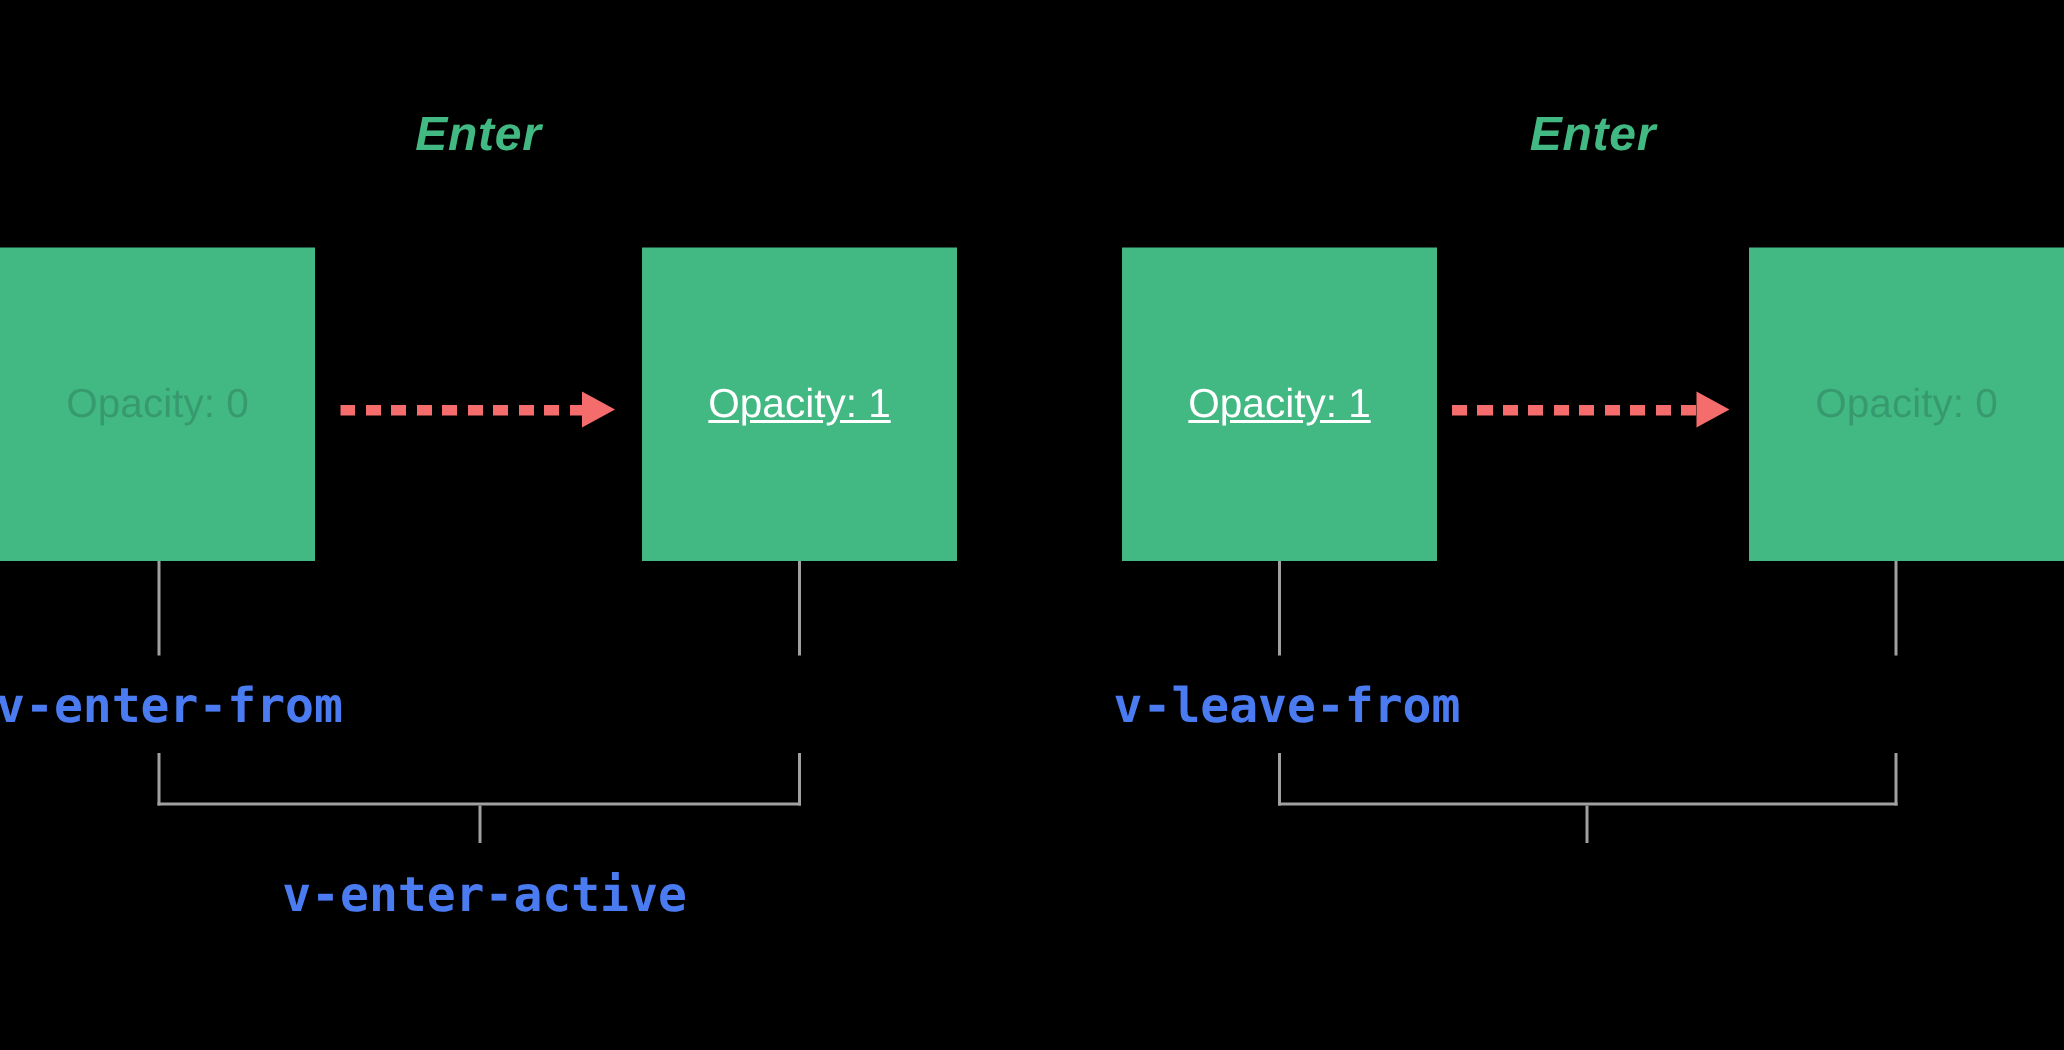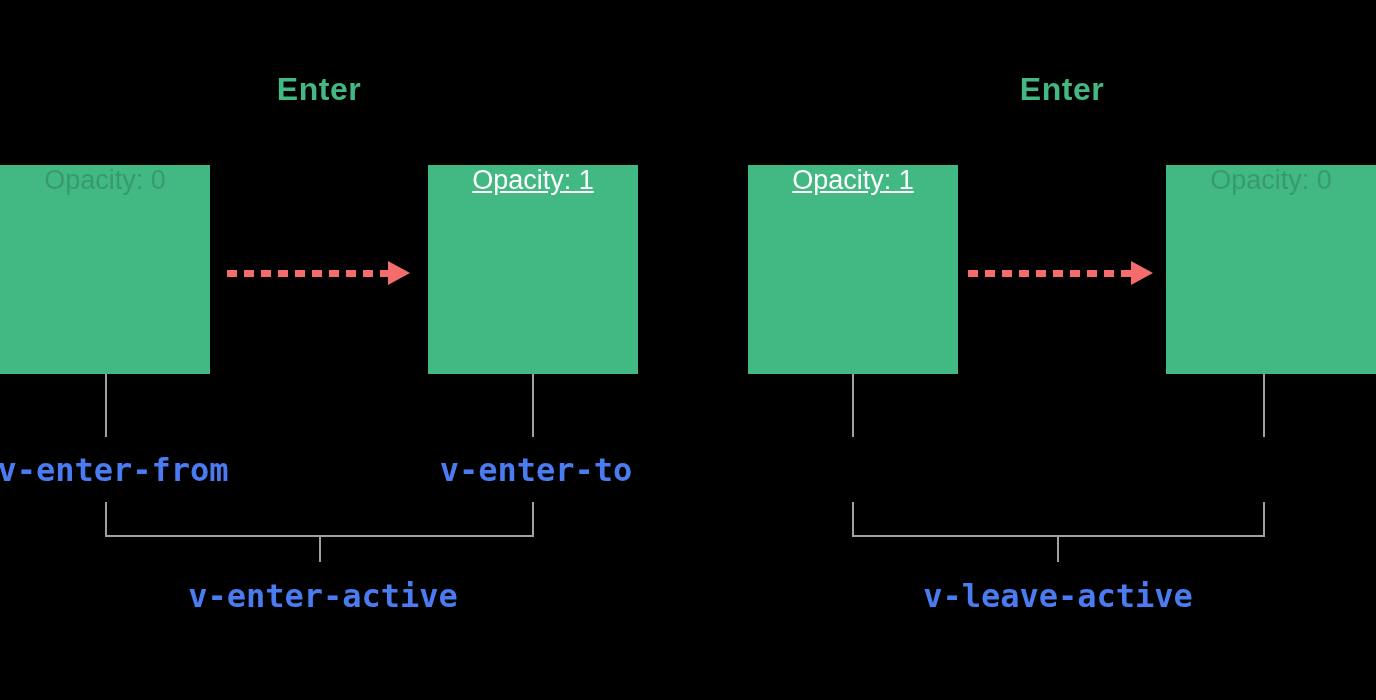--- a/index.html
+++ b/index.html
@@ -19,33 +19,34 @@
   
   .section-title {
     position: absolute;
     top: 71px;
     transform: translateX(-50%);
     font-size: 32px;
     font-weight: 700;
     color: #42b883;
     letter-spacing: 0.5px;
     white-space: nowrap;
+    font-style: italic;
   }
   #enter-title { left: 319px; }
   #leave-title { left: 1062px; }
 
   
   .gbox {
     position: absolute;
     top: 165px;
     width: 210px;
     height: 209px;
     background: #42b883;
     display: flex;
-    align-items: flex-start;
+    align-items: center;
     justify-content: center;
   }
   .gbox .box-label {
     font-size: 27px;
     font-weight: 400;
     white-space: nowrap;
   }
   .gbox.solid .box-label { color: #ffffff; text-decoration: underline; }
   .gbox.faint .box-label { color: rgba(0, 0, 0, 0.16); }
   #box-enter-from { left: 0px; }
@@ -157,23 +158,22 @@
   <div class="arrow-head" id="head-enter"></div>
   <div class="dash-line" id="dash-leave"></div>
   <div class="arrow-head" id="head-leave"></div>
 
   <div class="vline" id="c-enter-from"></div>
   <div class="vline" id="c-enter-to"></div>
   <div class="vline" id="c-leave-from"></div>
   <div class="vline" id="c-leave-to"></div>
 
   <div class="class-label row1" id="lbl-enter-from">v-enter-from</div>
-  <div class="class-label row1" id="lbl-enter-to">v-enter-to</div>
+  <div class="class-label row1" id="lbl-leave-from">v-leave-from</div>
 
   <div class="bracket" id="bracket-enter"></div>
   <div class="stub" id="stub-enter"></div>
   <div class="bracket" id="bracket-leave"></div>
   <div class="stub" id="stub-leave"></div>
 
   <div class="class-label row2" id="lbl-enter-active">v-enter-active</div>
-  <div class="class-label row2" id="lbl-leave-active">v-leave-active</div>
 
 </div>
 
 </body></html>

